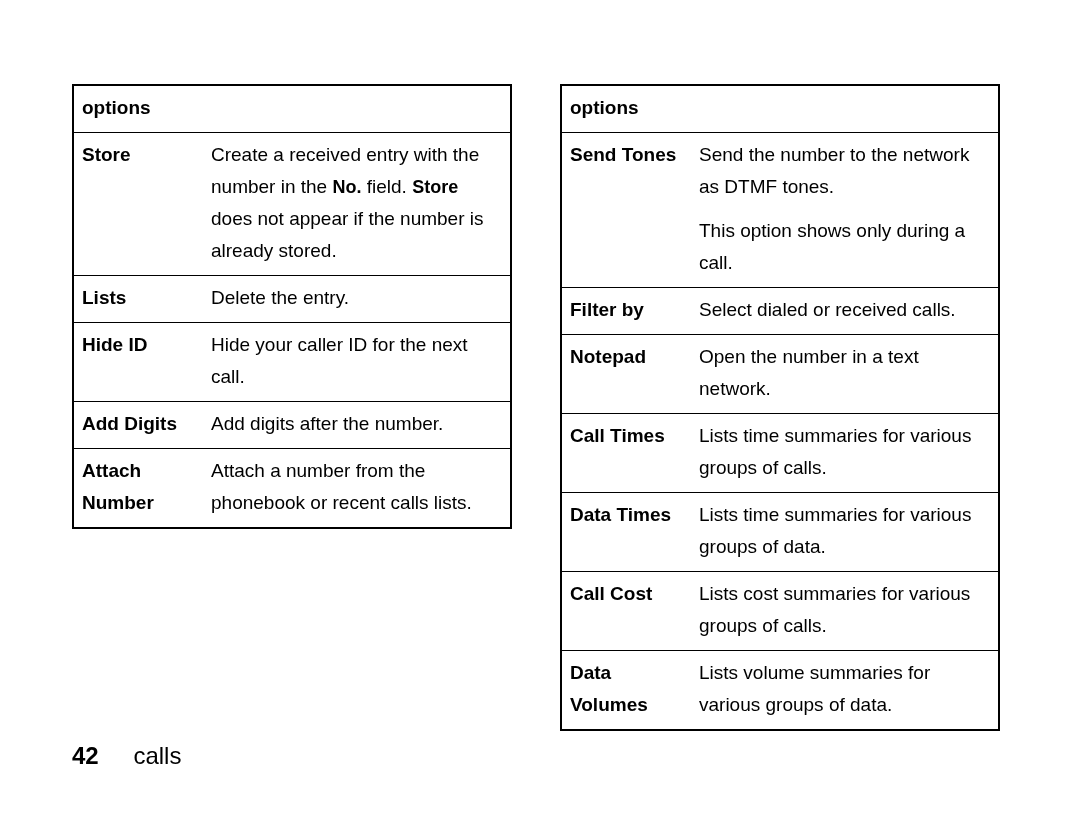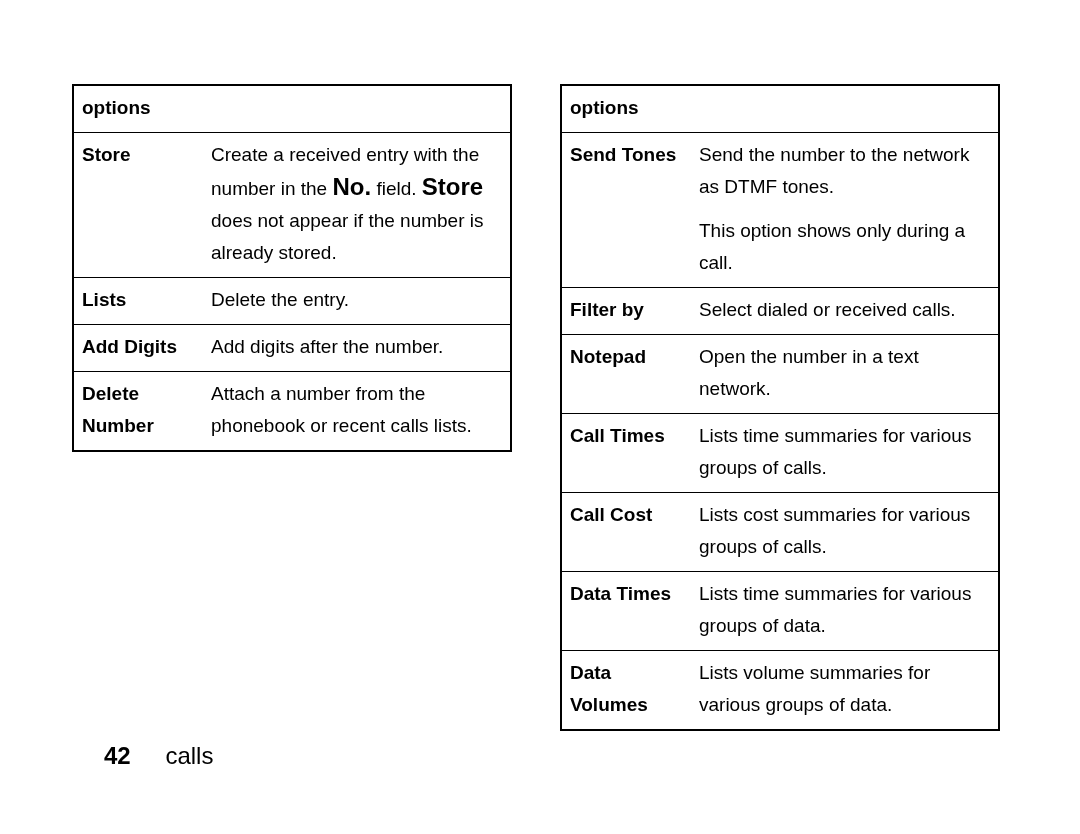--- a/index.html
+++ b/index.html
@@ -43,34 +43,34 @@
     font-weight: bold;
     font-size: 19px;
     border-top: none;
   }
   table.opt col.c1 { width: 130px; }
   table.opt col.c2 { width: auto; }
   .bold-cond {
     font-family: "Arial Narrow", Arial, Helvetica, sans-serif;
     font-weight: bold;
     font-stretch: condensed;
-    font-size: 24px;
+    font-size: 18px;
     line-height: 32px;
     text-align: right;
   }
   .desc { font-size: 19px; }
   .para + .para { margin-top: 12px; }
 
   .footer {
     position: absolute;
     left: 72px;
     bottom: 64px;
     font-size: 24px;
   }
-  .footer .pg { font-weight: bold; margin-right: 28px; margin-left: 32px; }
+  .footer .pg { font-weight: bold; margin-right: 28px; }
 </style>
 </head>
 <body>
 
 <div class="page">
 
   <div class="col left">
     <table class="opt">
       <colgroup>
           <col class="c1">
@@ -84,25 +84,29 @@
         <td class="bold-cond">Store</td>
         <td class="desc">
           <span>Create a received entry with the number in the </span><span class="bold-cond">No.</span><span> field. </span><span class="bold-cond">Store</span><span> does not appear if the number is already stored.</span>
         </td>
       </tr>
       <tr>
         <td class="bold-cond">Lists</td>
         <td class="desc">Delete the entry.</td>
       </tr>
       <tr>
+        <td class="bold-cond">Hide ID</td>
+        <td class="desc">Hide your caller ID for the next call.</td>
+      </tr>
+      <tr>
         <td class="bold-cond">Add Digits</td>
         <td class="desc">Add digits after the number.</td>
       </tr>
       <tr>
-        <td class="bold-cond">Delete Number</td>
+        <td class="bold-cond">Attach Number</td>
         <td class="desc">Attach a number from the phonebook or recent calls lists.</td>
       </tr>
     </tbody>
       </table>
   </div>
 
   <div class="col right">
     <table class="opt">
       <colgroup>
           <col class="c1">
@@ -125,26 +129,26 @@
       </tr>
       <tr>
         <td class="bold-cond">Notepad</td>
         <td class="desc">Open the number in a text network.</td>
       </tr>
       <tr>
         <td class="bold-cond">Call Times</td>
         <td class="desc">Lists time summaries for various groups of calls.</td>
       </tr>
       <tr>
+        <td class="bold-cond">Data Times</td>
+        <td class="desc">Lists time summaries for various groups of data.</td>
+      </tr>
+      <tr>
         <td class="bold-cond">Call Cost</td>
         <td class="desc">Lists cost summaries for various groups of calls.</td>
-      </tr>
-      <tr>
-        <td class="bold-cond">Data Times</td>
-        <td class="desc">Lists time summaries for various groups of data.</td>
       </tr>
       <tr>
         <td class="bold-cond">Data Volumes</td>
         <td class="desc">Lists volume summaries for various groups of data.</td>
       </tr>
     </tbody>
       </table>
   </div>
 
   <div class="footer">

